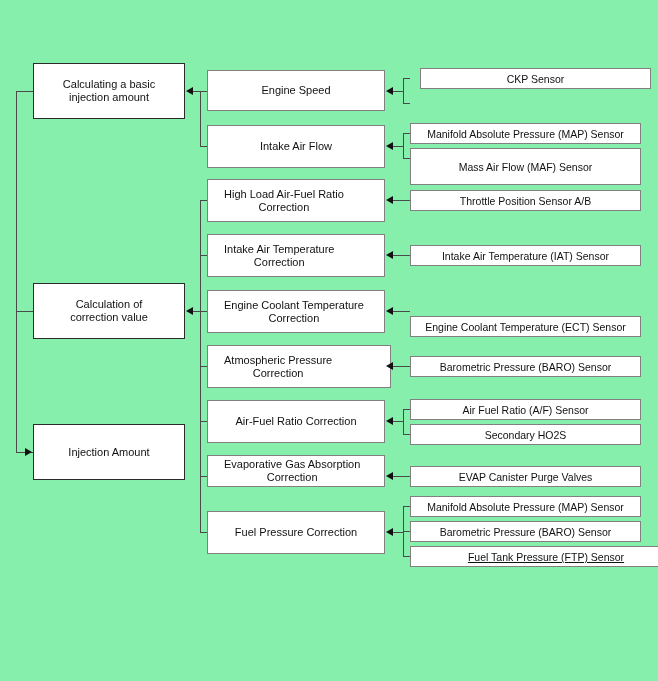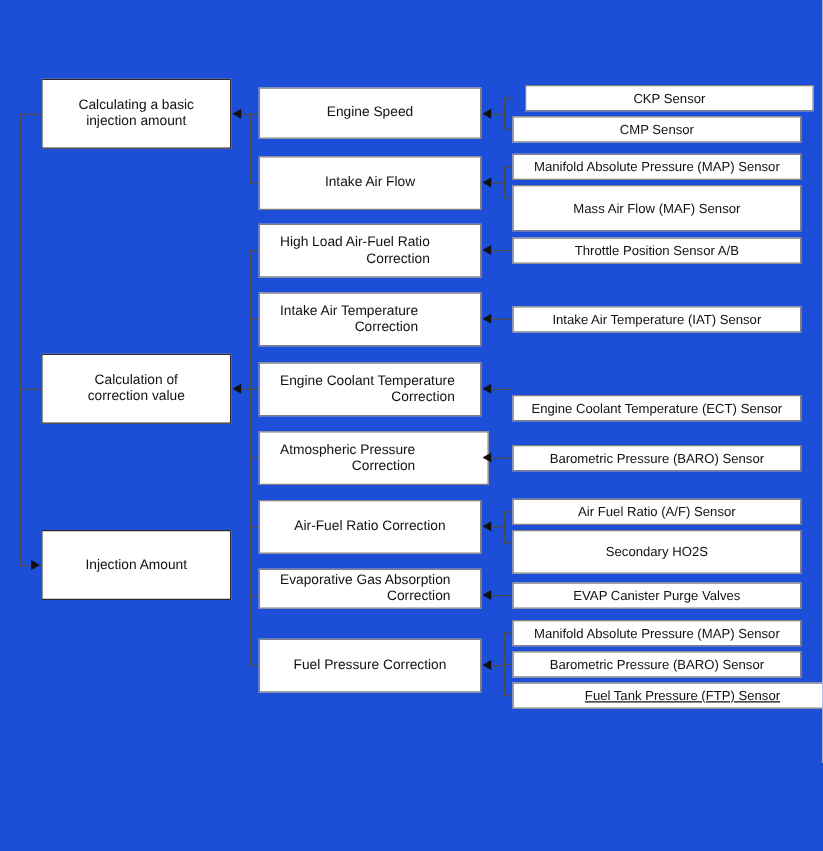--- a/index.html
+++ b/index.html
@@ -7,21 +7,21 @@
     padding: 0;
     background: #ffffff;
   }
   body {
     font-family: "Liberation Sans", sans-serif;
   }
   #canvas {
     position: relative;
     width: 658px;
     height: 681px;
-    background: #1d4ed8;
+    background: #86efac;
     overflow: hidden;
   }
   .box {
     position: absolute;
     box-sizing: border-box;
     background: #ffffff;
     display: flex;
     align-items: center;
     color: #111111;
   }
@@ -36,21 +36,21 @@
   
   .box.factor {
     border: 1px solid #808080;
     justify-content: center;
     text-align: center;
     font-size: 11px;
     line-height: 13px;
   }
   .box.factor.twoline {
     justify-content: flex-start;
-    text-align: right;
+    text-align: center;
     padding-left: 16px;
   }
   
   .box.sensor {
     border: 1px solid #808080;
     justify-content: center;
     text-align: center;
     font-size: 10.5px;
     line-height: 12px;
   }
@@ -206,23 +206,20 @@
   <div class="hline" style="left:393px; top:532px; width:10px;"></div>
   <div class="vline" style="left:403px; top:506px; height:50px;"></div>
   <div class="hline" style="left:403px; top:506px; width:7px;"></div>
   <div class="hline" style="left:403px; top:531px; width:7px;"></div>
   <div class="hline" style="left:403px; top:556px; width:7px;"></div>
 
   <div class="box sensor" style="left:420px; top:68px; width:231px; height:21px;">
     <span class="label">CKP Sensor</span>
   </div>
 
-  <div class="box sensor" style="left:410px; top:93px; width:231px; height:21px;">
-    <span class="label">CMP Sensor</span>
-  </div>
 
   <div class="box sensor" style="left:410px; top:123px; width:231px; height:21px;">
     <span class="label">Manifold Absolute Pressure (MAP) Sensor</span>
   </div>
 
   <div class="box sensor" style="left:410px; top:148px; width:231px; height:37px;">
     <span class="label">Mass Air Flow (MAF) Sensor</span>
   </div>
 
   <div class="box sensor" style="left:410px; top:190px; width:231px; height:21px;">
@@ -238,21 +235,21 @@
   </div>
 
   <div class="box sensor" style="left:410px; top:356px; width:231px; height:21px;">
     <span class="label">Barometric Pressure (BARO) Sensor</span>
   </div>
 
   <div class="box sensor" style="left:410px; top:399px; width:231px; height:21px;">
     <span class="label">Air Fuel Ratio (A/F) Sensor</span>
   </div>
 
-  <div class="box sensor" style="left:410px; top:424px; width:231px; height:35px;">
+  <div class="box sensor" style="left:410px; top:424px; width:231px; height:21px;">
     <span class="label">Secondary HO2S</span>
   </div>
 
   <div class="box sensor" style="left:410px; top:466px; width:231px; height:21px;">
     <span class="label">EVAP Canister Purge Valves</span>
   </div>
 
   <div class="box sensor" style="left:410px; top:496px; width:231px; height:21px;">
     <span class="label">Manifold Absolute Pressure (MAP) Sensor</span>
   </div>

